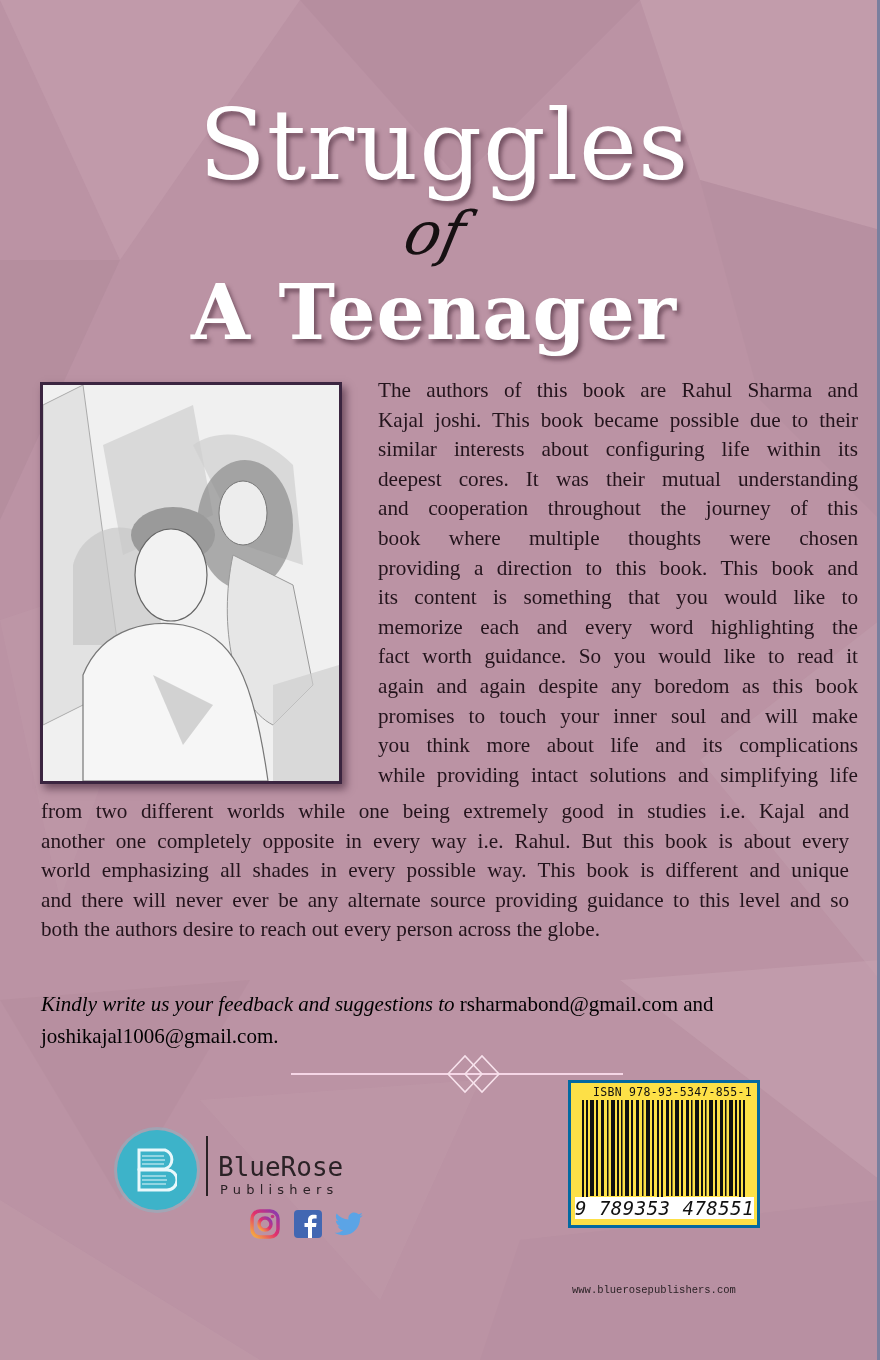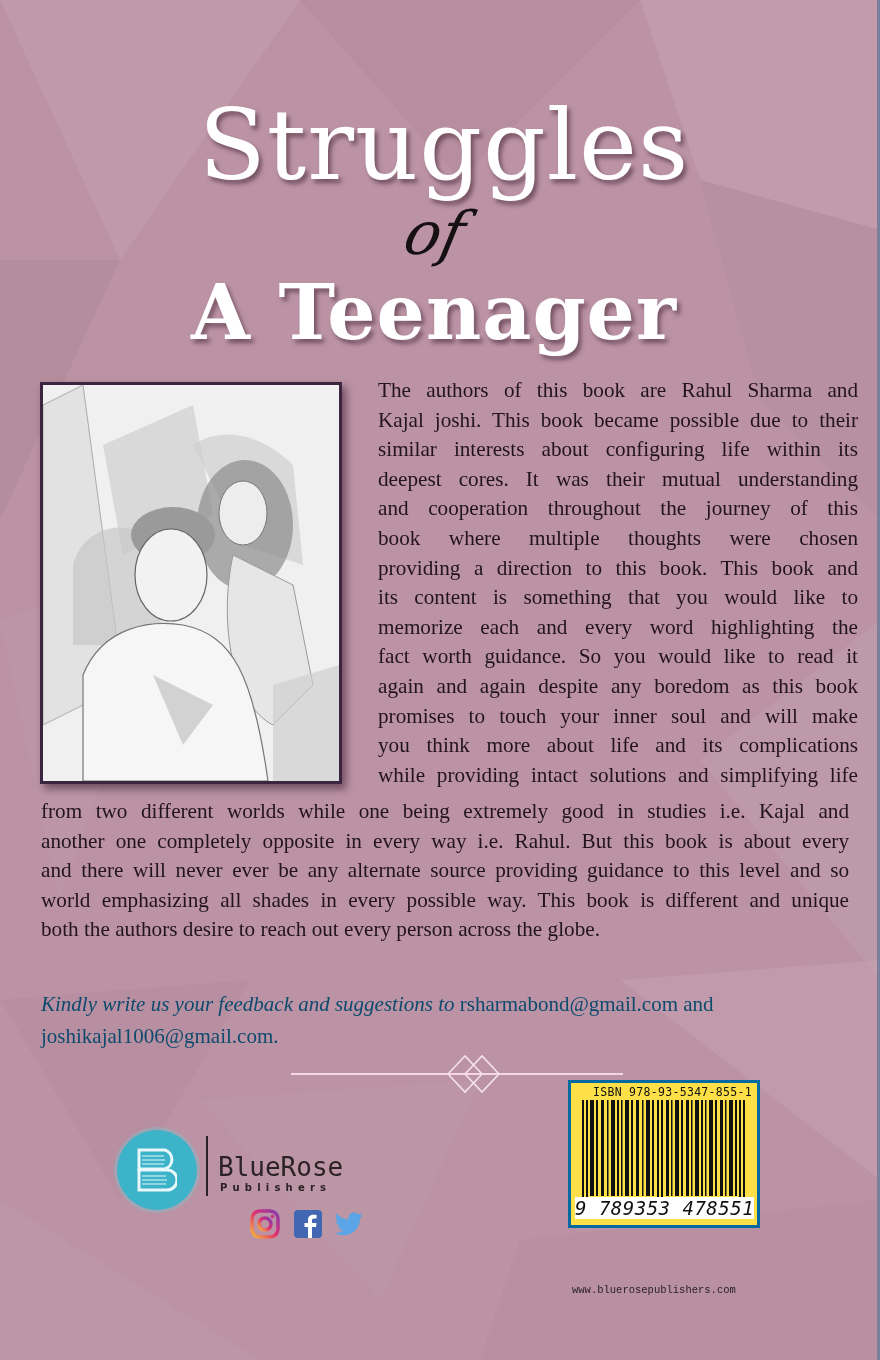--- a/index.html
+++ b/index.html
@@ -17,31 +17,31 @@
   .photo { position:absolute; left:40px; top:382px; width:296px; height:396px;
     border:3px solid #3b2540; box-shadow:4px 5px 8px rgba(50,20,40,0.55);
     background:#eeeeee; overflow:hidden; }
   .photo svg { width:100%; height:100%; display:block; }
   .body-text { font-family:"Liberation Serif", serif; color:#23141c; font-size:21.2px; line-height:29.6px; }
   .p1 { position:absolute; left:378px; top:376px; width:480px; text-align:justify; }
   .p2 { position:absolute; left:41px; top:797px; width:808px; text-align:justify; }
   .line { display:block; text-align:justify; text-align-last:justify; height:29.6px; white-space:nowrap; }
   .line.last { text-align-last:left; }
   .feedback { position:absolute; left:41px; top:988px; width:808px; font-family:"Liberation Serif", serif;
-    font-size:21px; line-height:32px; color:#0c4a6e; }
+    font-size:21px; line-height:32px; color:#000000; }
   .feedback i { font-style:italic; }
   .divider { position:absolute; left:289px; top:1048px; width:336px; height:50px; }
   .logo { position:absolute; left:117px; top:1130px; width:80px; height:80px; border-radius:50%;
     background:#3db3c9; box-shadow:0 0 0 3px rgba(120,200,215,0.35); }
   .logo svg { position:absolute; left:20px; top:18px; }
   .logo-bar { position:absolute; left:206px; top:1136px; width:2px; height:60px; background:#2b2226; }
   .brand { position:absolute; left:218px; top:1152px; font-family:"DejaVu Sans Mono", monospace;
     font-size:26px; color:#2b2226; letter-spacing:0px; }
   .brand-sub { position:absolute; left:220px; top:1182px; font-family:"DejaVu Sans", sans-serif;
-    font-size:10px; font-weight:bold; color:#2b2226; letter-spacing:5.2px; }
+    font-size:13px; font-weight:normal; color:#2b2226; letter-spacing:5.2px; }
   .social { position:absolute; top:1209px; width:30px; height:30px; }
   .isbn-box { position:absolute; left:568px; top:1080px; width:186px; height:142px; background:#fde047;
     border:3px solid #0369a1; }
   .isbn-label { position:absolute; left:22px; top:2px; font-family:"DejaVu Sans Mono", monospace;
     font-size:11.5px; color:#111; letter-spacing:0.3px; }
   .barcode { position:absolute; left:9px; top:17px; width:166px; height:102px; }
   .isbn-num { position:absolute; left:4px; top:114px; font-family:"DejaVu Sans Mono", monospace;
     font-size:19px; color:#111; letter-spacing:0.5px; background:#fff;font-style:italic; }
   .url { position:absolute; left:572px; top:1284px; font-family:Liberation Mono, monospace;
     font-size:10.5px; color:#2b2226; }
@@ -103,22 +103,22 @@
   <span class="line">fact worth guidance. So you would like to read it</span>
   <span class="line">again and again despite any boredom as this book</span>
   <span class="line">promises to touch your inner soul and will make</span>
   <span class="line">you think more about life and its complications</span>
   <span class="line">while providing intact solutions and simplifying life</span>
 </div>
 
 <div class="body-text p2">
   <span class="line">from two different worlds while one being extremely good in studies i.e. Kajal and</span>
   <span class="line">another one completely opposite in every way i.e. Rahul. But this book is about every</span>
+  <span class="line">world emphasizing all shades in every possible way. This book is different and unique</span>
   <span class="line">and there will never ever be any alternate source providing guidance to this level and so</span>
-  <span class="line">world emphasizing all shades in every possible way. This book is different and unique</span>
   <span class="line last">both the authors desire to reach out every person across the globe.</span>
 </div>
 
 <div class="feedback">
   <i>Kindly write us your feedback and suggestions to</i>
   <span>rsharmabond@gmail.com</span>
   <span>and</span><br>
   <span>joshikajal1006@gmail.com</span><span>.</span>
 </div>
 

